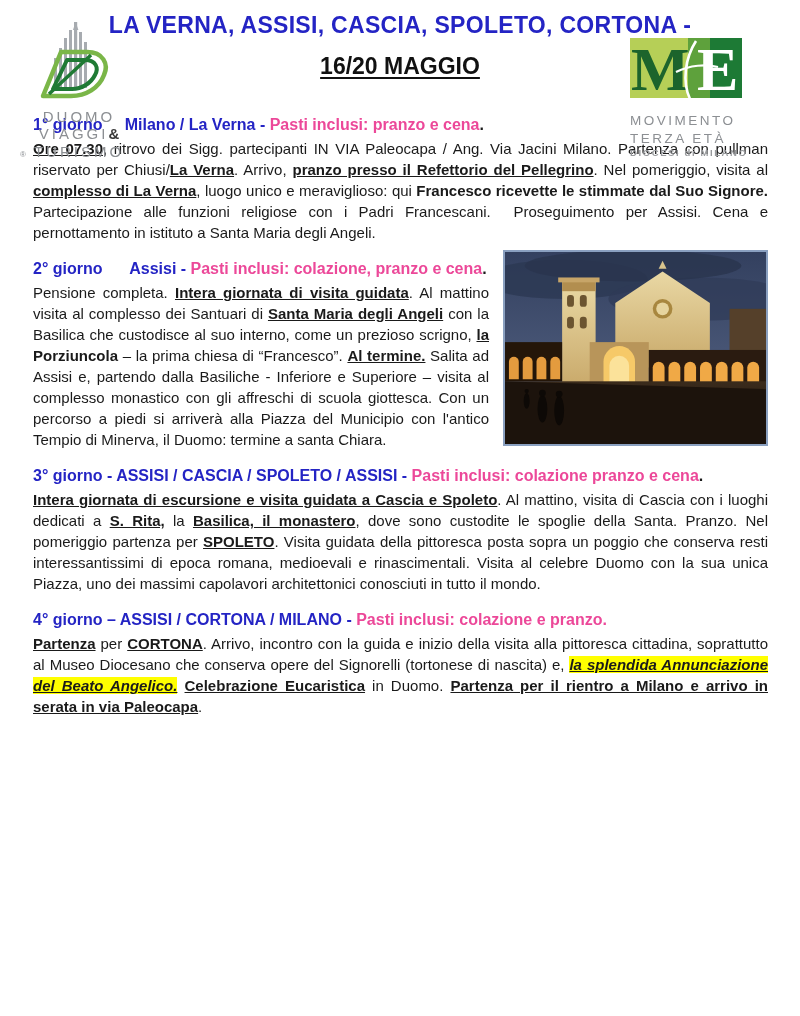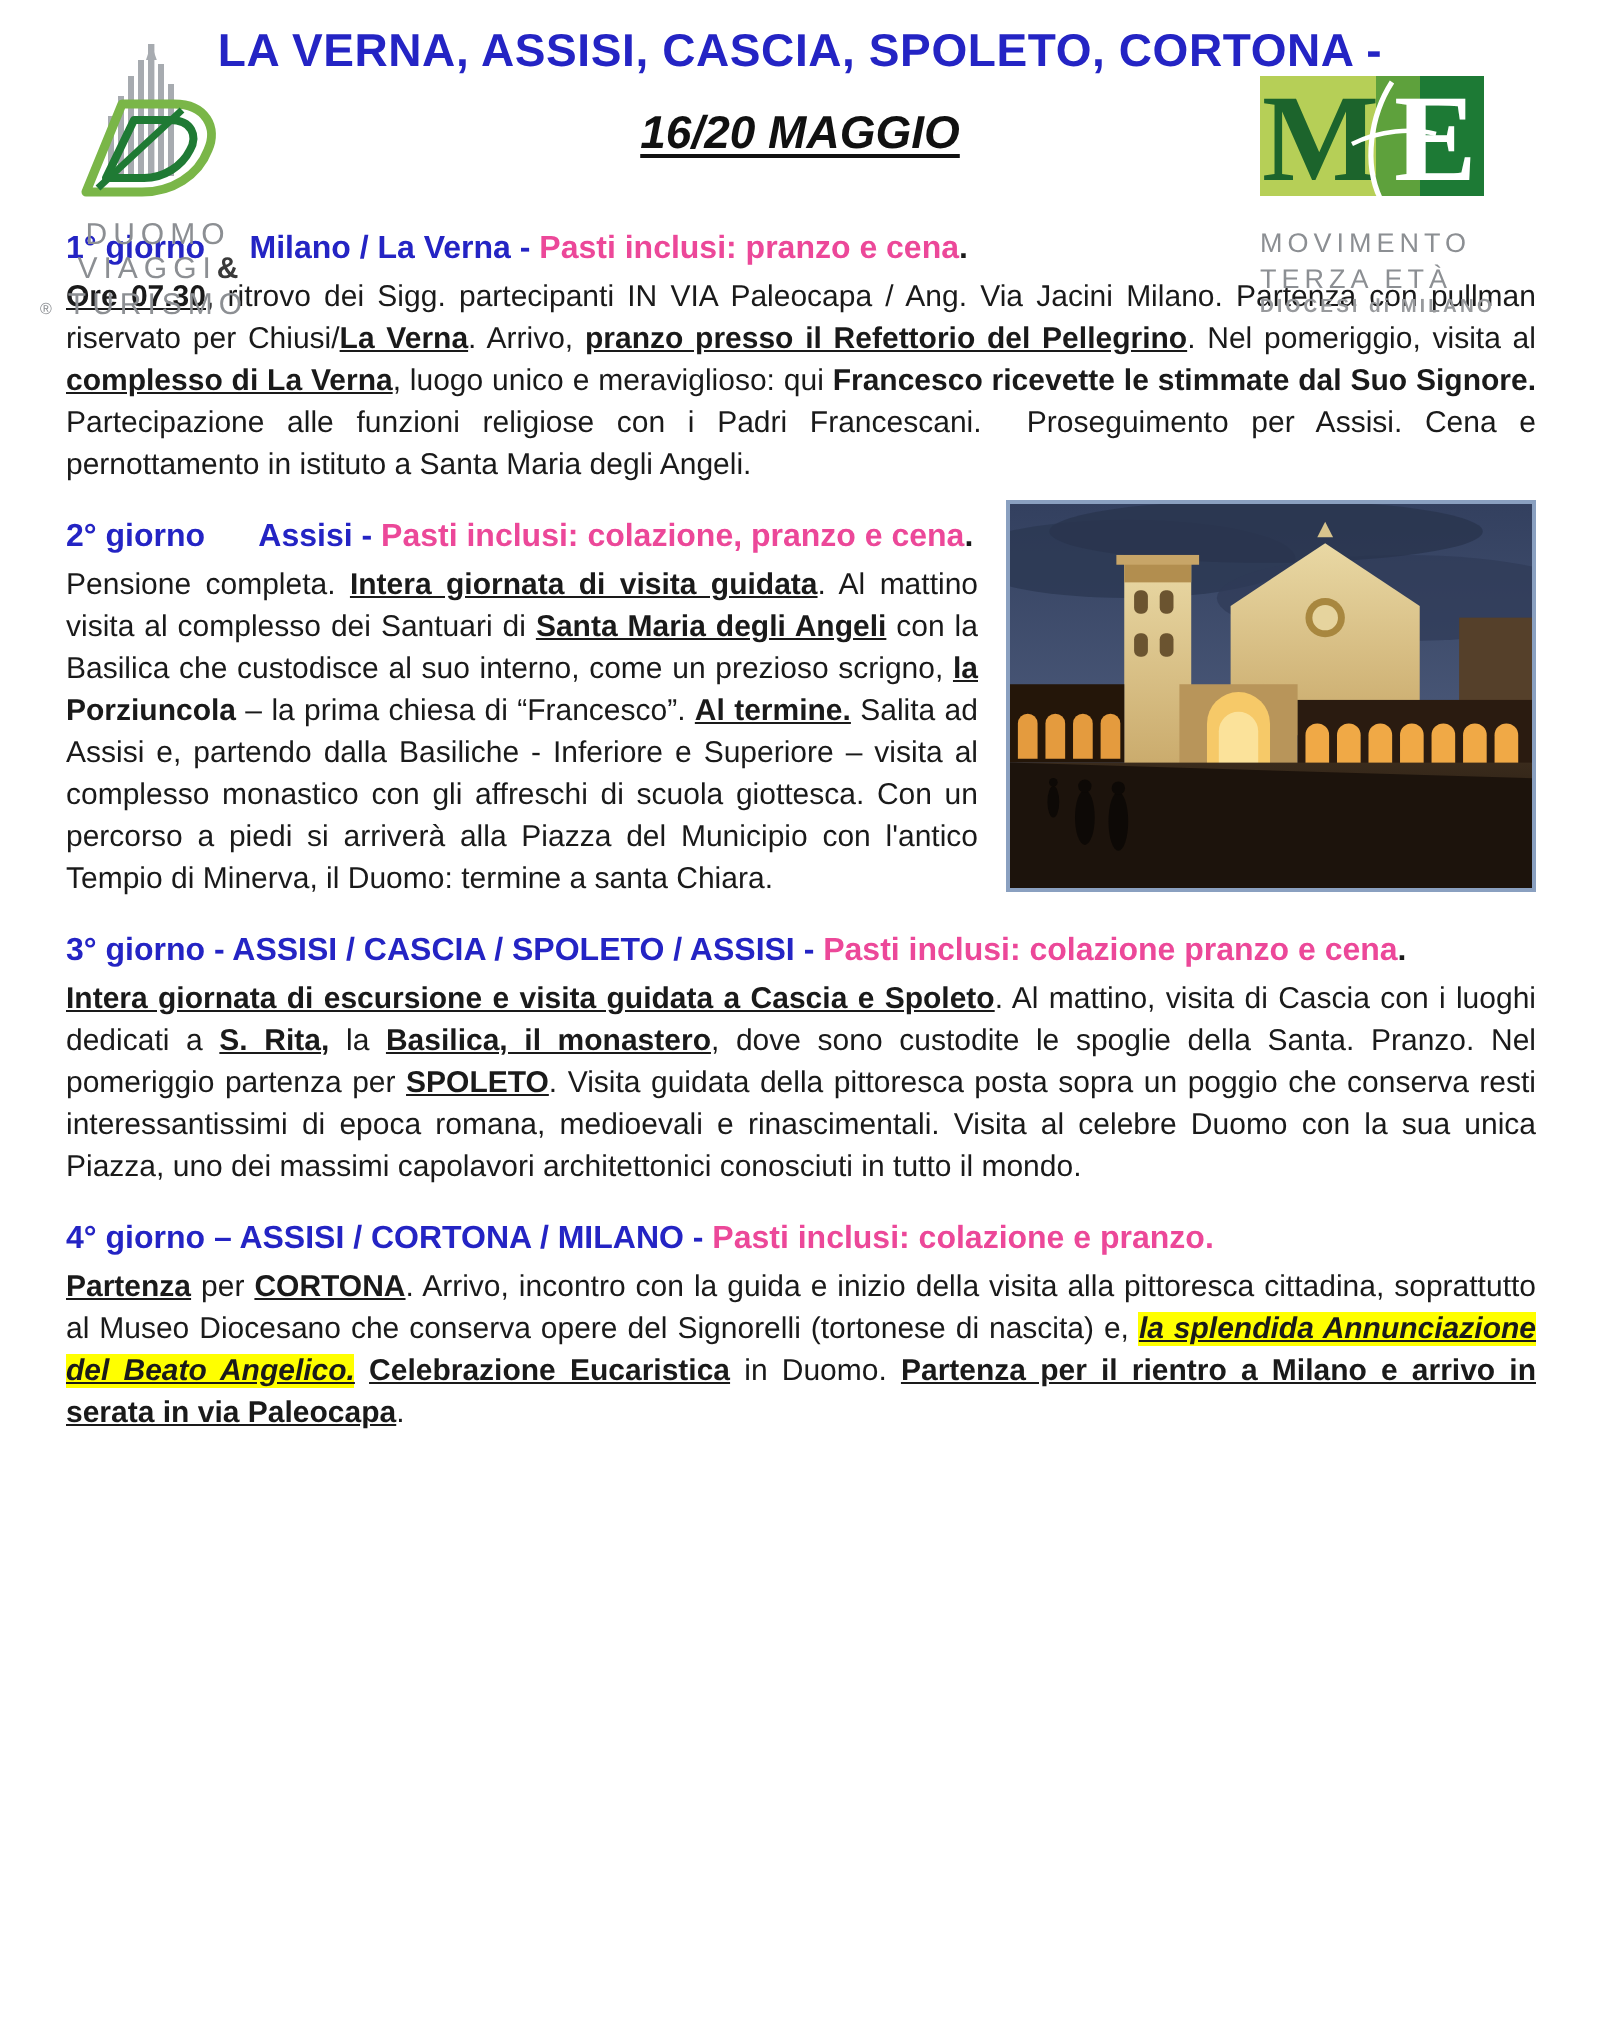--- a/index.html
+++ b/index.html
@@ -34,21 +34,21 @@
     color:var(--green);font-size:17px;font-weight:bold;font-style:italic;
   }
   .title1{
     text-align:center;margin-top:12px;
     color:var(--blue);font-size:23px;font-weight:bold;letter-spacing:0.3px;
   }
   .title2{
     text-align:center;margin-top:14px;
     color:#111;font-size:23px;font-weight:bold;
   }
-  .title2 span{text-decoration:underline;text-decoration-thickness:2px;text-underline-offset:3px;font-style:italic;}
+  .title2 span{text-decoration:underline;text-decoration-thickness:2px;text-underline-offset:3px;}
 
   
   .content{margin:34px 32px 0 33px;font-size:15px;line-height:21px;}
   .day{margin-top:15px;}
   .day-heading{font-size:16px;line-height:22px;font-weight:bold;margin-bottom:2px;}
   .day-body{text-align:justify;}
   .blue{color:var(--blue);font-weight:bold;}
   .bk{color:#ec4899;font-weight:bold;}
   .b{font-weight:bold;text-decoration:underline;}
   .bi{font-weight:bold;}

